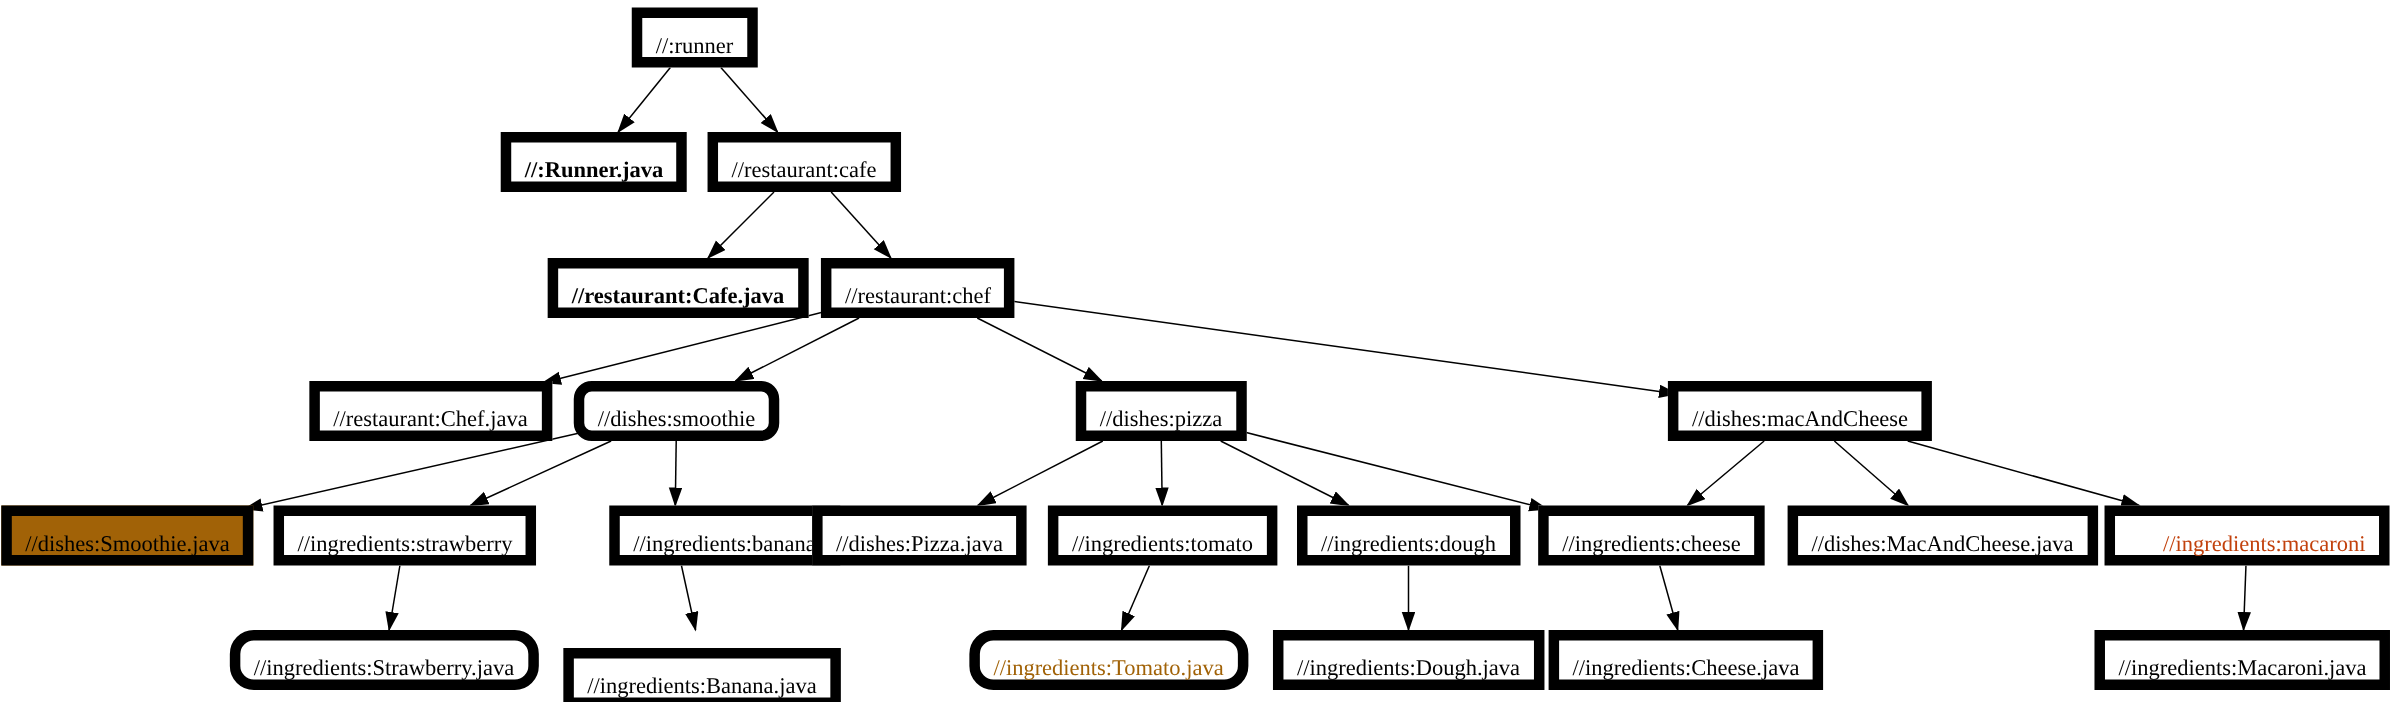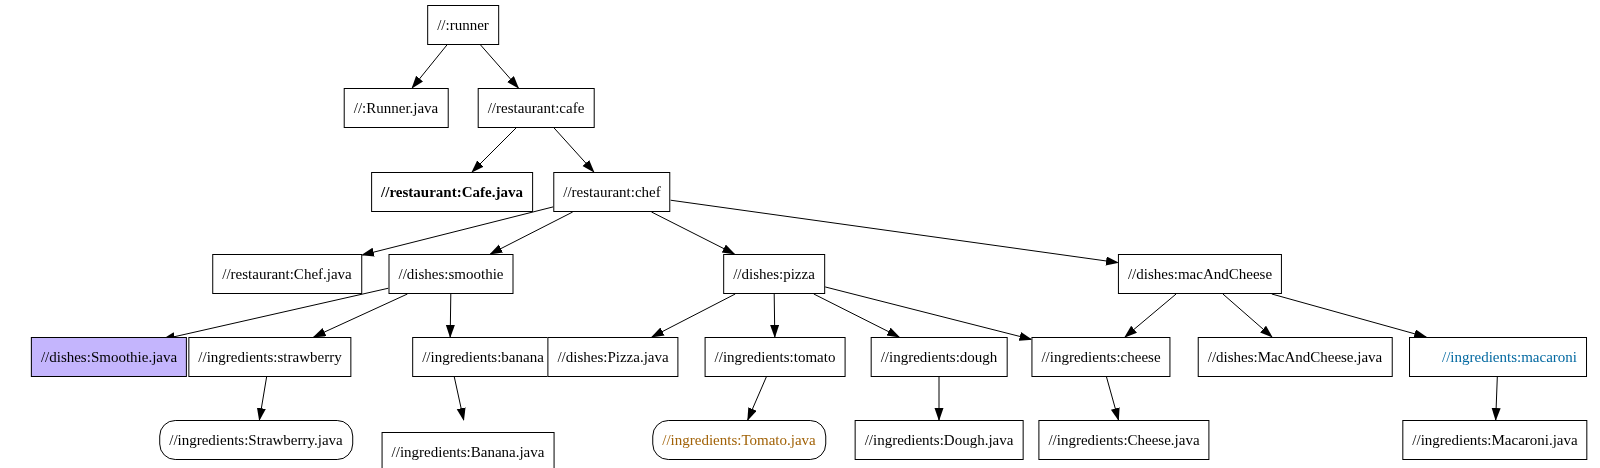--- a/index.html
+++ b/index.html
@@ -22,21 +22,21 @@
     width: 1600px;
     height: 468px;
   }
   .graph-node {
     position: absolute;
     transform: translate(-50%, -50%);
     box-sizing: border-box;
     height: 40px;
     line-height: 38px;
     padding: 0 9px;
-    border: 1px solid #4d7c0f;
+    border: 7px solid #4d7c0f;
     background: #ffffff;
     color: #000000;
     font-size: 15px;
     white-space: nowrap;
     text-align: center;
   }
   .graph-edge {
     stroke: #000000;
     stroke-width: 1;
     fill: none;
@@ -74,37 +74,37 @@
         <line x1="939.0" y1="377.0" x2="939.0" y2="420.0" class="graph-edge" stroke="#000000" marker-end="url(#arrowhead)"></line>
         <line x1="1106.5" y1="377.0" x2="1118.5" y2="420.0" class="graph-edge" stroke="#000000" marker-end="url(#arrowhead)"></line>
         <line x1="1176.1" y1="294.0" x2="1124.9" y2="337.0" class="graph-edge" stroke="#000000" marker-end="url(#arrowhead)"></line>
         <line x1="1222.9" y1="294.0" x2="1272.1" y2="337.0" class="graph-edge" stroke="#000000" marker-end="url(#arrowhead)"></line>
         <line x1="1271.8" y1="294.0" x2="1426.2" y2="337.0" class="graph-edge" stroke="#000000" marker-end="url(#arrowhead)"></line>
         <line x1="1497.3" y1="377.0" x2="1495.7" y2="420.0" class="graph-edge" stroke="#000000" marker-end="url(#arrowhead)"></line>
       </g>
   </svg>
   <div id="node-layer">
       <div class="graph-node" style="left: 463px; top: 25px; border-color: rgb(0, 0, 0); background: rgb(255, 255, 255); color: rgb(0, 0, 0);">//:runner</div>
-      <div class="graph-node" style="left: 396px; top: 108px; border-color: rgb(0, 0, 0); background: rgb(255, 255, 255); color: rgb(0, 0, 0);">//:Runner.java</div>
+      <div class="graph-node" style="left: 396px; top: 108px; border-color: rgb(0, 0, 0); background: rgb(255, 255, 255); color: rgb(0, 0, 0); font-weight: bold;">//:Runner.java</div>
       <div class="graph-node" style="left: 536px; top: 108px; border-color: rgb(0, 0, 0); background: rgb(255, 255, 255); color: rgb(0, 0, 0);">//restaurant:cafe</div>
       <div class="graph-node" style="left: 452px; top: 192px; border-color: rgb(0, 0, 0); background: rgb(255, 255, 255); color: rgb(0, 0, 0); font-weight: bold;">//restaurant:Cafe.java</div>
       <div class="graph-node" style="left: 612px; top: 192px; border-color: rgb(0, 0, 0); background: rgb(255, 255, 255); color: rgb(0, 0, 0);">//restaurant:chef</div>
       <div class="graph-node" style="left: 287px; top: 274px; border-color: rgb(0, 0, 0); background: rgb(255, 255, 255); color: rgb(0, 0, 0); font-family: Liberation Serif, serif;">//restaurant:Chef.java</div>
-      <div class="graph-node" style="left: 451px; top: 274px; border-color: rgb(0, 0, 0); background: rgb(255, 255, 255); color: rgb(0, 0, 0);">//dishes:smoothie</div>
+      <div class="graph-node" style="left: 451px; top: 274px; border-color: rgb(0, 0, 0); background: rgb(255, 255, 255); color: rgb(0, 0, 0); border-radius: 12px;">//dishes:smoothie</div>
       <div class="graph-node" style="left: 774px; top: 274px; border-color: rgb(0, 0, 0); background: rgb(255, 255, 255); color: rgb(0, 0, 0);">//dishes:pizza</div>
       <div class="graph-node" style="left: 1200px; top: 274px; border-color: rgb(0, 0, 0); background: rgb(255, 255, 255); color: rgb(0, 0, 0);">//dishes:macAndCheese</div>
-      <div class="graph-node" style="left: 85px; top: 357px; border-color: rgb(0, 0, 0); background: #c4b5fd; color: rgb(0, 0, 0); margin-left: 24px;">//dishes:Smoothie.java</div>
+      <div class="graph-node" style="left: 85px; top: 357px; border-color: rgb(0, 0, 0); background: #a16207; color: rgb(0, 0, 0);">//dishes:Smoothie.java</div>
       <div class="graph-node" style="left: 270px; top: 357px; border-color: rgb(0, 0, 0); background: rgb(255, 255, 255); color: rgb(0, 0, 0);">//ingredients:strawberry</div>
       <div class="graph-node" style="left: 450px; top: 357px; border-color: rgb(0, 0, 0); background: rgb(255, 255, 255); color: rgb(0, 0, 0); margin-left: 33px;">//ingredients:banana</div>
       <div class="graph-node" style="left: 613px; top: 357px; border-color: rgb(0, 0, 0); background: rgb(255, 255, 255); color: rgb(0, 0, 0);">//dishes:Pizza.java</div>
       <div class="graph-node" style="left: 775px; top: 357px; border-color: rgb(0, 0, 0); background: rgb(255, 255, 255); color: rgb(0, 0, 0);">//ingredients:tomato</div>
       <div class="graph-node" style="left: 939px; top: 357px; border-color: rgb(0, 0, 0); background: rgb(255, 255, 255); color: rgb(0, 0, 0);">//ingredients:dough</div>
       <div class="graph-node" style="left: 1101px; top: 357px; border-color: rgb(0, 0, 0); background: rgb(255, 255, 255); color: rgb(0, 0, 0);">//ingredients:cheese</div>
       <div class="graph-node" style="left: 1295px; top: 357px; border-color: rgb(0, 0, 0); background: rgb(255, 255, 255); color: rgb(0, 0, 0);">//dishes:MacAndCheese.java</div>
-      <div class="graph-node" style="left: 1498px; top: 357px; border-color: rgb(0, 0, 0); background: rgb(255, 255, 255); color: #0369a1; padding-left: 32px;">//ingredients:macaroni</div>
+      <div class="graph-node" style="left: 1498px; top: 357px; border-color: rgb(0, 0, 0); background: rgb(255, 255, 255); color: #c2410c; padding-left: 32px;">//ingredients:macaroni</div>
       <div class="graph-node" style="left: 256px; top: 440px; border-color: rgb(0, 0, 0); background: rgb(255, 255, 255); color: rgb(0, 0, 0); border-radius: 16px;">//ingredients:Strawberry.java</div>
       <div class="graph-node" style="left: 468px; top: 440px; border-color: rgb(0, 0, 0); background: rgb(255, 255, 255); color: rgb(0, 0, 0); margin-top: 12px;">//ingredients:Banana.java</div>
       <div class="graph-node" style="left: 739px; top: 440px; border-color: rgb(0, 0, 0); background: rgb(255, 255, 255); color: #a16207; border-radius: 16px;">//ingredients:Tomato.java</div>
       <div class="graph-node" style="left: 939px; top: 440px; border-color: rgb(0, 0, 0); background: rgb(255, 255, 255); color: rgb(0, 0, 0);">//ingredients:Dough.java</div>
       <div class="graph-node" style="left: 1124px; top: 440px; border-color: rgb(0, 0, 0); background: rgb(255, 255, 255); color: rgb(0, 0, 0);">//ingredients:Cheese.java</div>
       <div class="graph-node" style="left: 1495px; top: 440px; border-color: rgb(0, 0, 0); background: rgb(255, 255, 255); color: rgb(0, 0, 0); text-align: center;">//ingredients:Macaroni.java</div>
     </div>
 </div>
 
 </body></html>

